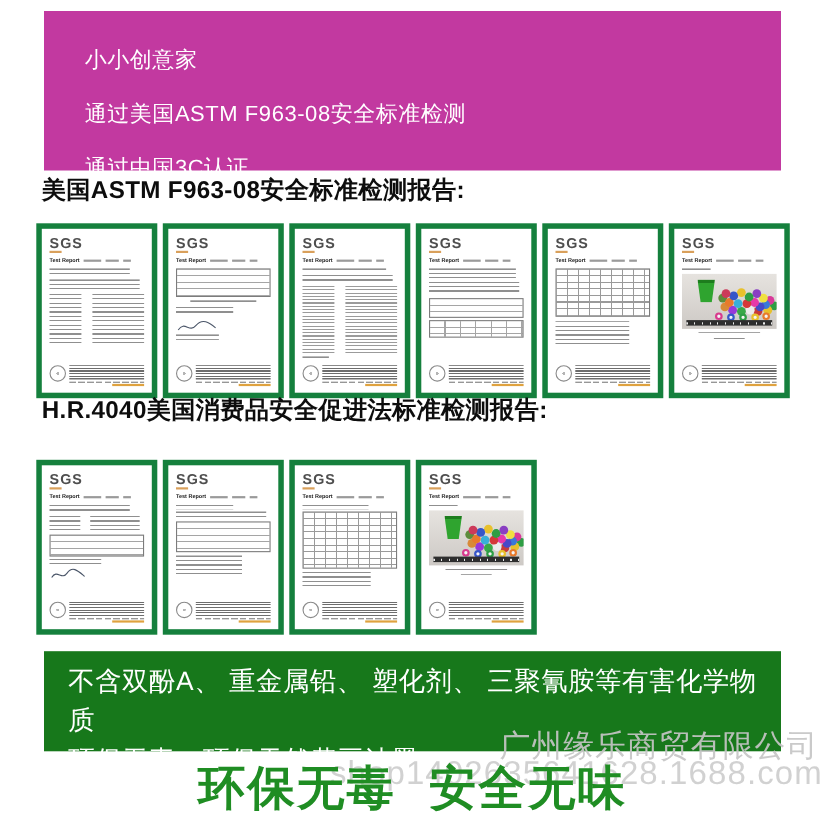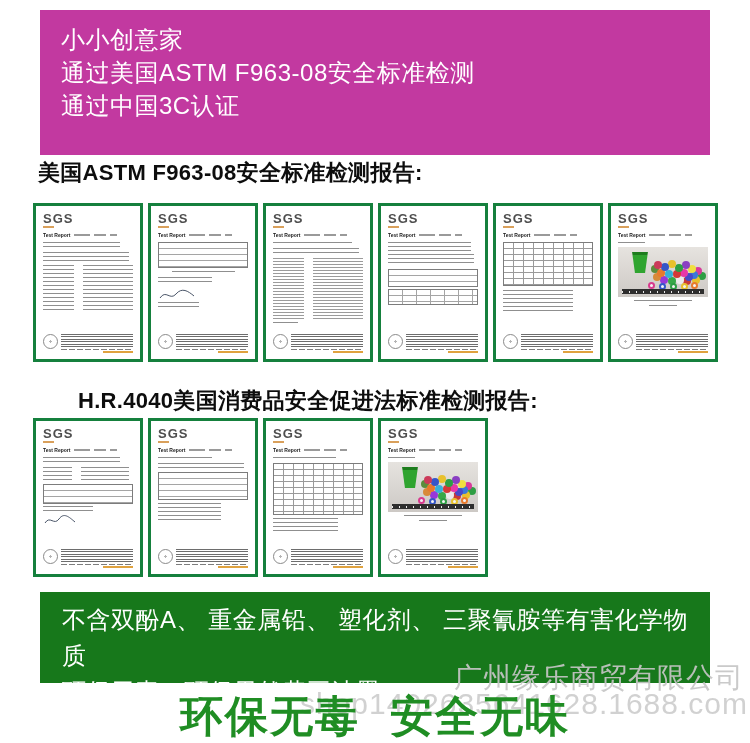--- a/index.html
+++ b/index.html
@@ -2,32 +2,32 @@
 <html><head>
 <meta charset="utf-8">
 <style>
   html,body{margin:0;padding:0;background:#fff;}
   #stage{position:relative;width:750px;height:743px;background:#fff;overflow:hidden;
          font-family:"Liberation Sans",sans-serif;}
 
   
   .banner{position:absolute;left:40px;top:10px;width:670px;height:145px;background:#c239a0;
           box-sizing:border-box;padding:13px 0 0 21px;color:#fff;}
-  .banner p{margin:0;font-size:24px;line-height:33px;letter-spacing:.5px;}
+  .banner p{margin:16px;font-size:20px;line-height:33px;letter-spacing:.5px;}
 
   
   .sec-h{position:absolute;left:38px;font-size:22px;font-weight:bold;color:#0d0d0d;letter-spacing:.3px;}
   #h-astm{top:158px;}
-  #h-hr{top:386px;margin-left:40px;}
+  #h-hr{top:358px;}
 
   
   .crow{position:absolute;left:33px;display:flex;gap:5px;}
   #row-astm{top:203px;}
   #row-hr{top:418px;}
-  .cert{width:110px;height:159px;background:#fff;border:3px solid #15803d;box-sizing:border-box;
+  .cert{width:110px;height:159px;background:#fff;border:5px solid #15803d;box-sizing:border-box;
         padding:6px 7px 24px 7px;position:relative;overflow:hidden;}
   .sgs{font-size:13px;font-weight:bold;color:#4e4e4e;letter-spacing:1px;line-height:13px;}
   .sgs::after{content:'';display:block;width:11px;height:2px;margin-top:1px;background:#d9a05b;}
   .rhead{display:flex;align-items:center;gap:4px;margin-top:4px;margin-bottom:4px;}
   .rtitle{font-size:5px;font-weight:bold;color:#1a1a1a;white-space:nowrap;}
   .hseg{height:2px;background:#9a9a9a;display:inline-block;}
   .sw16{width:16px}.sw12{width:12px}.sw7{width:7px}
 
   
   .lines{background:repeating-linear-gradient(to bottom,#8f8f8f 0 1.1px,transparent 1.1px 4px);}

